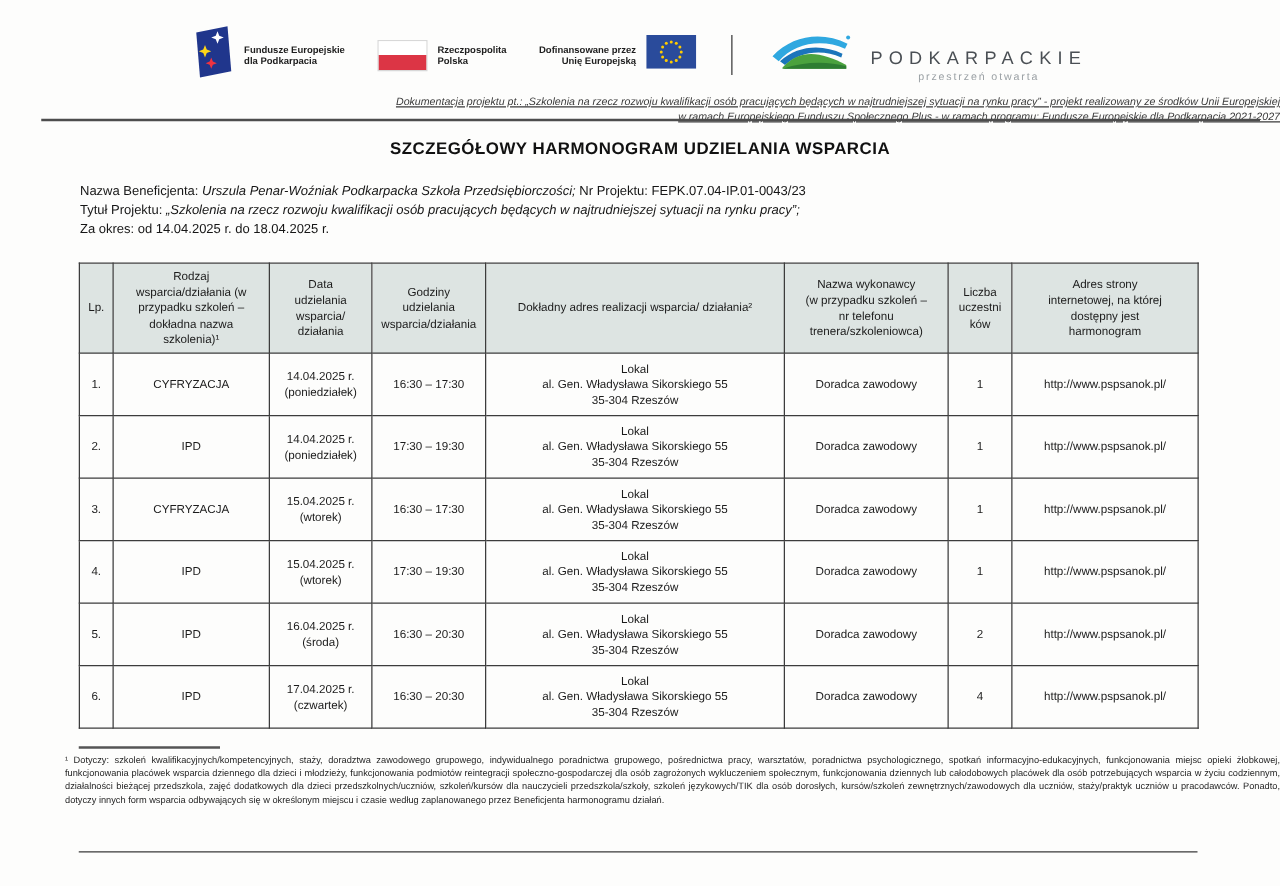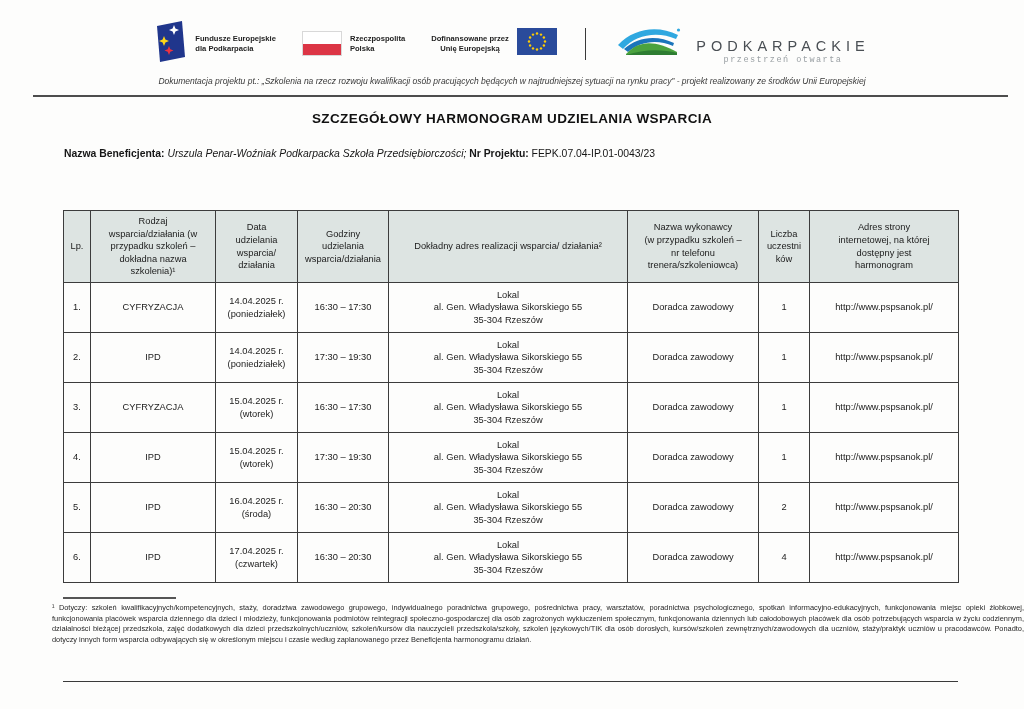--- a/index.html
+++ b/index.html
@@ -16,43 +16,43 @@
   
   .logos{
     position:absolute;top:20px;left:0;right:0;
     display:flex;justify-content:center;align-items:center;gap:26px;
   }
   .logo-group{display:flex;align-items:center;gap:8px;}
   .logo-label{
     font-size:7.6px;font-weight:bold;line-height:1.25;color:#1e1e1e;
     white-space:pre-line;
   }
-  .logo-label.right{text-align:center;}
+  .logo-label.right{text-align:right;}
   .pl-flag{width:40px;height:25px;border:0.5px solid #d8d8d8;box-sizing:border-box;}
   .pl-flag .w{height:50%;background:#ffffff;}
   .pl-flag .r{height:50%;background:#dc3545;}
   .logo-sep{width:1.5px;height:32px;background:#3a3a3a;margin:0 2px;}
   .podk{display:flex;align-items:flex-end;gap:10px;}
   .podk-text .t1{font-size:14.5px;letter-spacing:5px;color:#4a4f54;}
-  .podk-text .t2{font-size:8.5px;letter-spacing:1.5px;color:#9aa0a4;margin-top:1px;text-align:center;font-family:Liberation Mono, monospace;}
+  .podk-text .t2{font-size:8.5px;letter-spacing:1.5px;color:#9aa0a4;margin-top:1px;text-align:center;}
 
   
   .doc-note{
     position:absolute;top:76px;left:0;right:0;
-    text-align:center;font-style:italic;font-size:8.5px;line-height:1.4;color:#3a3a3a;
+    text-align:right;font-style:italic;font-size:8.5px;line-height:1.4;color:#3a3a3a;text-decoration:underline;
   }
   .rule-top{position:absolute;top:95px;left:33px;width:975px;border-top:2.5px solid #4d4d4d;}
   .title{
     position:absolute;top:111px;left:0;right:0;
     text-align:center;font-weight:bold;font-size:13.5px;letter-spacing:0.4px;color:#111;
   }
 
   
   .meta{position:absolute;left:64px;top:147px;font-size:10.4px;line-height:14.8px;color:#161616;}
-  .meta b{font-weight:bold;text-align:right;}
+  .meta b{font-weight:normal;text-align:right;}
   .meta i{}
 
   
   table.sched{
     position:absolute;left:63px;top:210px;width:895px;
     border-collapse:collapse;table-layout:fixed;
     font-size:9.3px;color:#1b1b1b;
   }
   table.sched th,table.sched td{
     border:1px solid #3c3c3c;
@@ -143,32 +143,41 @@
       </span>
       <span class="podk-text">
         <div class="t1">PODKARPACKIE</div>
         <div class="t2">przestrzeń otwarta</div>
       </span>
     </div>
   </div>
 
   <div class="doc-note">
     <div>Dokumentacja projektu pt.: „Szkolenia na rzecz rozwoju kwalifikacji osób pracujących będących w najtrudniejszej sytuacji na rynku pracy” - projekt realizowany ze środków Unii Europejskiej</div>
+    <div>w ramach Europejskiego Funduszu Społecznego Plus - w ramach programu: Fundusze Europejskie dla Podkarpacia 2021-2027</div>
   </div>
 
   <div class="rule-top"></div>
 
   <div class="title">SZCZEGÓŁOWY HARMONOGRAM UDZIELANIA WSPARCIA</div>
 
   <div class="meta">
     <div>
       <b>Nazwa Beneficjenta:</b>
       <i>Urszula Penar-Woźniak Podkarpacka Szkoła Przedsiębiorczości;</i>
       <b>Nr Projektu:</b>
       <span>FEPK.07.04-IP.01-0043/23</span>
+    </div>
+    <div>
+      <b>Tytuł Projektu:</b>
+      <i>„Szkolenia na rzecz rozwoju kwalifikacji osób pracujących będących w najtrudniejszej sytuacji na rynku pracy”;</i>
+    </div>
+    <div>
+      <b>Za okres:</b>
+      <span>od 14.04.2025 r. do 18.04.2025 r.</span>
     </div>
   </div>
 
   <table class="sched">
     <colgroup>
       <col style="width:27px">
         <col style="width:125px">
         <col style="width:82px">
         <col style="width:91px">
       <col style="width:239px">

